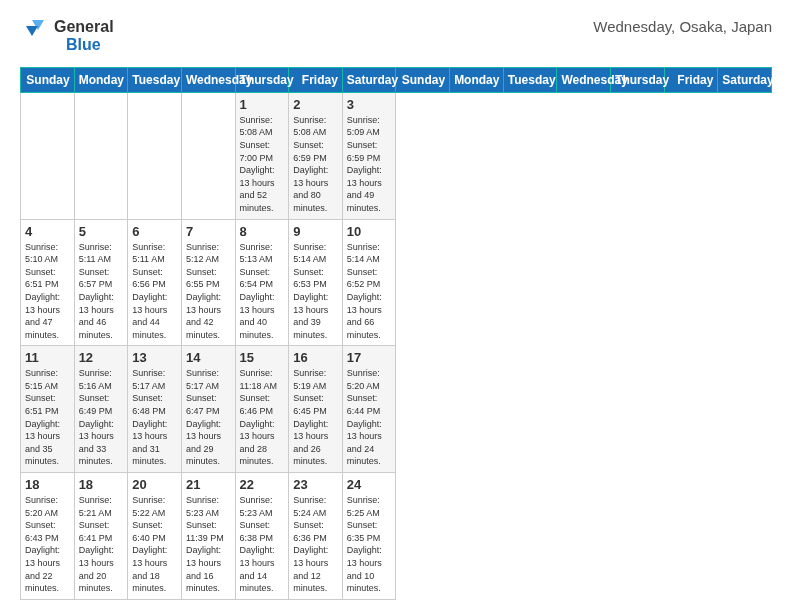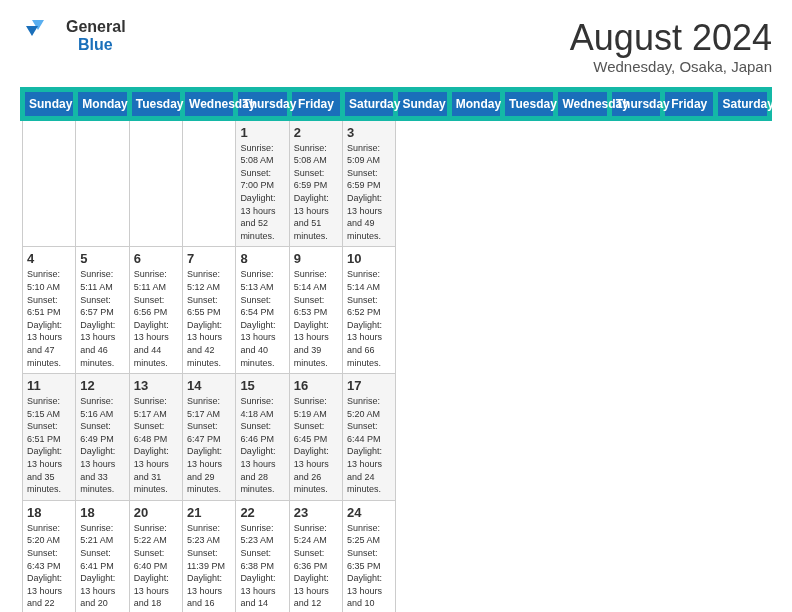--- a/index.html
+++ b/index.html
@@ -41,22 +41,22 @@
       width: 100%;
       border-collapse: collapse;
       table-layout: fixed;
     }
     thead tr th {
       background-color: #1a6fba;
       color: #fff;
       font-size: 12px;
       font-weight: bold;
       padding: 5px 4px;
-      text-align: center;
-      border: 5px solid #14b8a6;
+      text-align: right;
+      border: 1px solid #14b8a6;
     }
     tbody tr td {
       vertical-align: top;
       border: 1px solid #ccc;
       padding: 4px 4px;
       font-size: 9.5px;
       color: #333;
       height: 80px;
       background: #fff;
     }
@@ -77,32 +77,31 @@
     }
     .empty-cell {
       background: #fff !important;
     }
   </style>
 </head>
 <body>
 
 <div class="page">
   <div class="header">
-    <div class="logo" style="flex-direction: row; align-items: center; gap: 12px;">
+    <div class="logo" style="flex-direction: row; align-items: center; gap: 0px;">
         <svg width="30" height="36" viewBox="0 0 30 36">
           <polygon points="12,2 24,2 18,12" fill="#5aaff0"></polygon>
           <polygon points="6,8 18,8 12,18" fill="#1a6fba"></polygon>
         </svg>
         <div style="display: flex; flex-direction: column; margin-left: 4px;">
           <span style="font-size: 16px; font-weight: bold; color: rgb(51, 51, 51); line-height: 1.15;">General</span>
           <span style="font-size: 16px; font-weight: bold; color: rgb(26, 111, 186); line-height: 1.15; margin-left: 12px;">Blue</span>
         </div>
       </div>
     <div class="title-block">
-      <div class="month-title">August 2024</div>
       <div class="subtitle">Wednesday, Osaka, Japan</div>
     </div>
   </div>
 
   <table>
     <thead>
       <tr>
       <th>Sunday</th>
           <th>Monday</th>
           <th>Tuesday</th>
@@ -130,21 +129,21 @@
             <div class="cell-text">Sunrise: 5:08 AM</div>
             <div class="cell-text">Sunset: 7:00 PM</div>
             <div class="cell-text">Daylight: 13 hours</div>
             <div class="cell-text">and 52 minutes.</div>
           </td>
           <td>
             <span class="day-number">2</span>
             <div class="cell-text">Sunrise: 5:08 AM</div>
             <div class="cell-text">Sunset: 6:59 PM</div>
             <div class="cell-text">Daylight: 13 hours</div>
-            <div class="cell-text">and 51 minutes.</div>
+            <div class="cell-text">and 80 minutes.</div>
           </td>
           <td>
             <span class="day-number">3</span>
             <div class="cell-text">Sunrise: 5:09 AM</div>
             <div class="cell-text">Sunset: 6:59 PM</div>
             <div class="cell-text">Daylight: 13 hours</div>
             <div class="cell-text">and 49 minutes.</div>
           </td>
         </tr>
         <tr>
@@ -222,21 +221,21 @@
           </td>
           <td>
             <span class="day-number">14</span>
             <div class="cell-text">Sunrise: 5:17 AM</div>
             <div class="cell-text">Sunset: 6:47 PM</div>
             <div class="cell-text">Daylight: 13 hours</div>
             <div class="cell-text">and 29 minutes.</div>
           </td>
           <td>
             <span class="day-number">15</span>
-            <div class="cell-text">Sunrise: 4:18 AM</div>
+            <div class="cell-text">Sunrise: 11:18 AM</div>
             <div class="cell-text">Sunset: 6:46 PM</div>
             <div class="cell-text">Daylight: 13 hours</div>
             <div class="cell-text">and 28 minutes.</div>
           </td>
           <td>
             <span class="day-number">16</span>
             <div class="cell-text">Sunrise: 5:19 AM</div>
             <div class="cell-text">Sunset: 6:45 PM</div>
             <div class="cell-text">Daylight: 13 hours</div>
             <div class="cell-text">and 26 minutes.</div>

